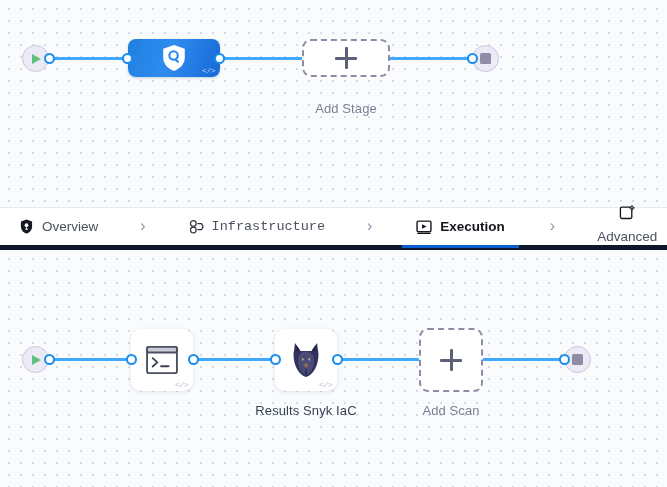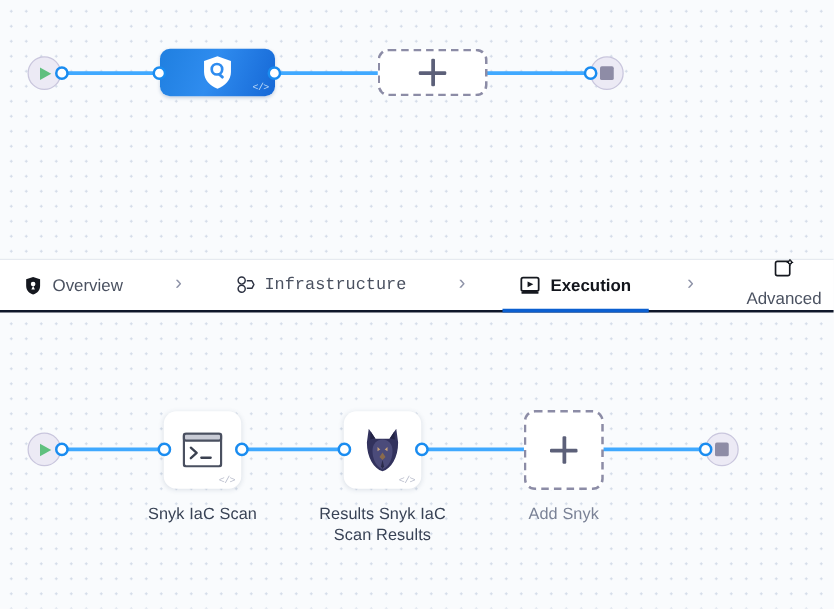--- a/index.html
+++ b/index.html
@@ -91,21 +91,21 @@
     position: absolute; text-align: center; z-index: 3;
     font-size: 13px; line-height: 17px; color: #384255;
     letter-spacing: .1px;
   }
   .node-label.muted { color: #7a8296; }
 
   
   #tabbar {
     position: absolute; left: 0; top: 207px; width: 667px; height: 43px;
     background: #ffffff;
-    border-top: 1px solid #e6eaf0; border-bottom: 2px solid #0f172a;
+    border-top: 1px solid #e6eaf0; border-bottom: 5px solid #0f172a;
     display: flex; align-items: center; z-index: 10;
   }
   .tab {
     display: flex; align-items: center; gap: 8px;
     height: 43px; padding: 0 2px; position: relative;
     font-size: 13.5px; color: #4a5160; white-space: nowrap;
   }
   .tab.active { color: #12151c; font-weight: bold; }
   .tab.active::after {
     content: ""; position: absolute; left: -12px; right: -12px; bottom: 0;
@@ -139,20 +139,21 @@
         <rect x="13.4" y="13.0" width="5.0" height="2.1" rx="1" fill="#2f8cef" transform="rotate(42 13.4 13.0)"></rect>
       </svg>
       <span class="code-badge">&lt;/&gt;</span>
     </div>
     <div class="dot" style="left:122px; top:53px;"></div>
     <div class="dot" style="left:214px; top:53px;"></div>
 
     <div class="add-box" style="left:302px; top:39px; width:88px; height:38px;">
       <div class="plus"></div>
     </div>
+    <div class="node-label muted" style="left:271px; top:100px; width:150px;">Add Stage</div>
 
     <div class="terminal" style="left:472px; top:45px;">
       <div class="stop-sq"></div>
     </div>
     <div class="dot" style="left:467px; top:53px;"></div>
   </div>
 
   <div id="tabbar">
 
     <div class="tab" style="margin-left:16px;">
@@ -221,46 +222,44 @@
       <svg width="32" height="28" viewBox="0 0 34 30">
         <rect x="1" y="1" width="32" height="28" rx="2" fill="#ffffff" stroke="#4a5060" stroke-width="2"></rect>
         <rect x="1" y="1" width="32" height="6" rx="2" fill="#c9ccd6" stroke="#4a5060" stroke-width="2"></rect>
         <path d="M7 13 L12 17.5 L7 22" fill="none" stroke="#3b4150" stroke-width="2" stroke-linecap="round" stroke-linejoin="round"></path>
         <rect x="15" y="20.5" width="10" height="2.2" rx="1" fill="#3b4150"></rect>
       </svg>
       <span class="code-badge dim">&lt;/&gt;</span>
     </div>
     <div class="dot" style="left:126px; top:104px;"></div>
     <div class="dot" style="left:188px; top:104px;"></div>
-    <div class="node-label" style="left:87px; top:152px; width:150px;">Snyk IaC Scan</div>
 
     <div class="step-node" style="left:275px; top:79px;">
       <svg width="30" height="36" viewBox="0 0 30 36">
         <path d="M4 1 L9.5 9 L20.5 9 L26 1 L27.5 12 C27.5 24 22 33 15 35 C8 33 2.5 24 2.5 12 Z" fill="#32325d"></path>
         <path d="M15 9.5 C19.5 9.5 23 13 23 18.5 C23 26 19.5 31.5 15 33.5 C10.5 31.5 7 26 7 18.5 C7 13 10.5 9.5 15 9.5 Z" fill="#4b4b7a"></path>
         <path d="M11 15.5 L13.2 17.5 L11 19 Z" fill="#c8a27a"></path>
         <path d="M19 15.5 L16.8 17.5 L19 19 Z" fill="#c8a27a"></path>
         <path d="M15 20 L17.4 23.5 L15 26 L12.6 23.5 Z" fill="#8a6a4c"></path>
         <path d="M15 26 L16.2 31 L15 33.2 L13.8 31 Z" fill="#2a2a4a"></path>
         <path d="M5.5 3 L9 8.5 L5.2 9.5 Z" fill="#232345"></path>
         <path d="M24.5 3 L21 8.5 L24.8 9.5 Z" fill="#232345"></path>
       </svg>
       <span class="code-badge dim">&lt;/&gt;</span>
     </div>
     <div class="dot" style="left:270px; top:104px;"></div>
     <div class="dot" style="left:332px; top:104px;"></div>
     <div class="node-label" style="left:231px; top:152px; width:150px;">
       <div>Results Snyk IaC</div>
-      <div>Scan Results</div>
     </div>
 
     <div class="add-box" style="left:419px; top:78px; width:64px; height:64px;">
       <div class="plus"></div>
     </div>
-    <div class="node-label muted" style="left:376px; top:152px; width:150px;">Add Snyk</div>
+    <div class="node-label muted" style="left:376px; top:152px; width:150px;">Add Scan</div>
 
     <div class="terminal" style="left:564px; top:96px;">
       <div class="stop-sq"></div>
     </div>
     <div class="dot" style="left:559px; top:104px;"></div>
   </div>
 
 </div>
 
 </body></html>

